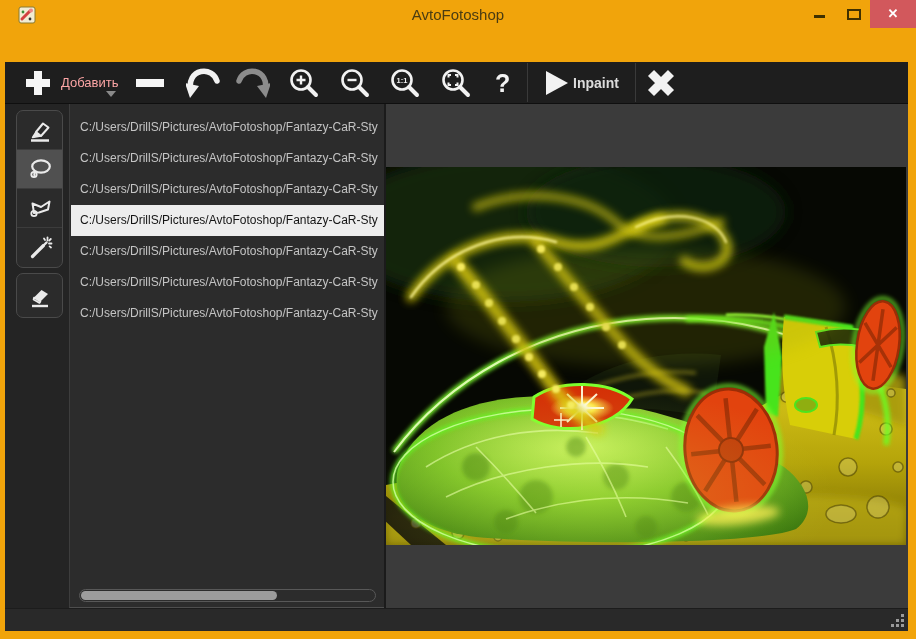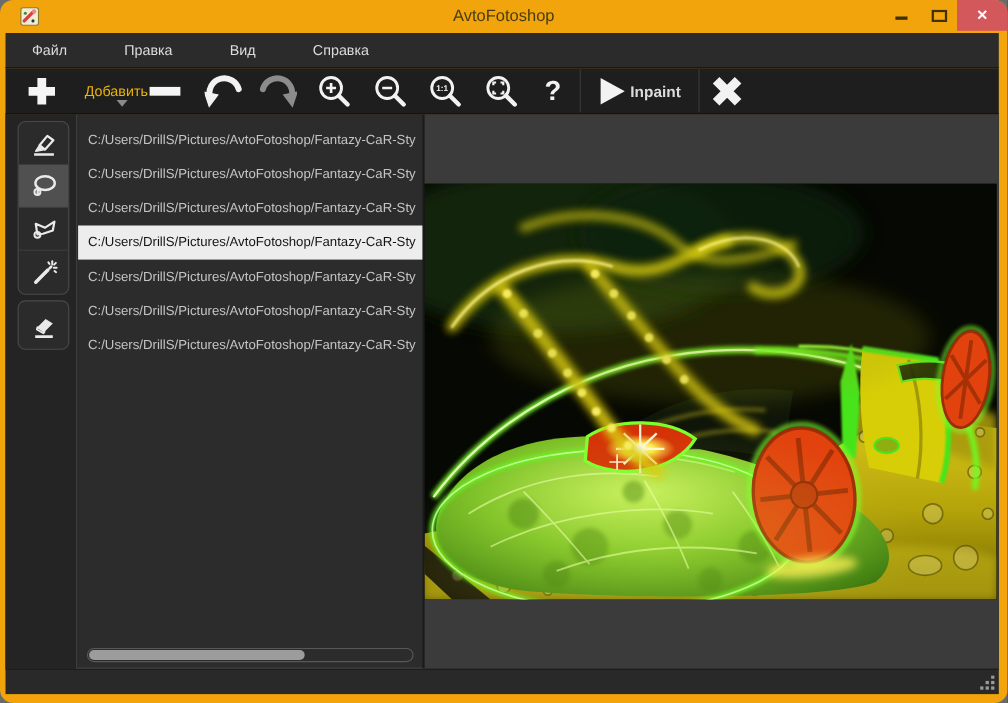--- a/index.html
+++ b/index.html
@@ -1,19 +1,19 @@
 <!DOCTYPE html>
 <html><head>
 <meta charset="utf-8">
 <style>
   html,body{margin:0;padding:0;background:#6b6b6b;}
   *{box-sizing:border-box;}
   .window{
     position:relative;width:916px;height:639px;background:#F1A40B;
-    font-family:"Liberation Sans",sans-serif;overflow:hidden;border-radius:12px;
+    font-family:"Liberation Sans",sans-serif;overflow:hidden;
   }
   
   .titlebar{position:absolute;top:0;left:0;right:0;height:30px;}
   .app-icon{position:absolute;left:18px;top:6px;width:18px;height:18px;}
   .title{position:absolute;left:0;right:0;top:0;line-height:30px;text-align:center;
          color:#4a3c12;font-size:15px;}
   .btn-min{position:absolute;left:806px;top:0;width:26px;height:28px;cursor:default;}
   .btn-min .bar{position:absolute;left:8px;top:15px;width:11px;height:3px;background:#3f3000;}
   .btn-max{position:absolute;left:841px;top:0;width:26px;height:28px;}
   .btn-max .box{position:absolute;left:6px;top:9px;width:14px;height:11px;border:2px solid #3f3000;}
@@ -21,21 +21,21 @@
              color:#fff;font-size:13px;font-weight:bold;text-align:center;line-height:28px;}
   
   .menubar{position:absolute;top:30px;left:5px;right:8px;height:32px;background:#2B2B2B;
            border-bottom:1px solid #171717;display:flex;padding-left:14px;}
   .menu-item{color:#DCDCDC;font-size:13px;line-height:31px;padding:0 10px;margin-right:32px;cursor:default;}
   
   .toolbar{position:absolute;top:62px;left:5px;right:8px;height:42px;background:#1E1E1E;
            border-bottom:1px solid #0f0f0f;}
   .tb{position:absolute;top:50%;transform:translateY(-50%);display:flex;align-items:center;}
   .tb svg{display:block;}
-  .tb-label{color:#eab308;font-size:13px;margin-left:24px;}
+  .tb-label{color:#fca5a5;font-size:13px;margin-left:8px;}
   .caret{width:0;height:0;border-left:5px solid transparent;border-right:5px solid transparent;
          border-top:6px solid #8a8a8a;position:absolute;left:101px;top:29px;}
   .tb-sep{position:absolute;top:1px;bottom:1px;width:1px;background:#3a3a3a;}
   .inpaint-label{color:#DCDCDC;font-size:14px;font-weight:bold;margin-left:4px;}
   .help-glyph{color:#F2F2F2;font-size:25px;font-weight:bold;line-height:1;}
   
   .content-bg{position:absolute;top:104px;left:5px;right:8px;bottom:31px;background:#1b1b1b;}
   .sidebar{position:absolute;top:104px;left:5px;width:64px;bottom:31px;background:#242424;}
   .tool-group{position:absolute;left:11px;top:6px;width:47px;border:1px solid #4A4A4A;
               border-radius:7px;overflow:hidden;background:#2B2B2B;}
@@ -79,26 +79,20 @@
     <div class="title">AvtoFotoshop</div>
     <div class="btn-min">
         <span class="bar"></span>
       </div>
     <div class="btn-max">
         <span class="box"></span>
       </div>
     <div class="btn-close">✕</div>
   </div>
 
-  <div class="menubar">
-    <span class="menu-item">Файл</span>
-    <span class="menu-item">Правка</span>
-    <span class="menu-item">Вид</span>
-    <span class="menu-item">Справка</span>
-  </div>
 
   <div class="toolbar">
 
     <div class="tb" style="left:18px;">
       <svg width="30" height="30" viewBox="0 0 30 30">
         <path d="M15 3 V27 M3 15 H27" stroke="#F5F5F5" stroke-width="8"></path>
       </svg>
       <span class="tb-label">Добавить</span>
     </div>
     <span class="caret"></span>

